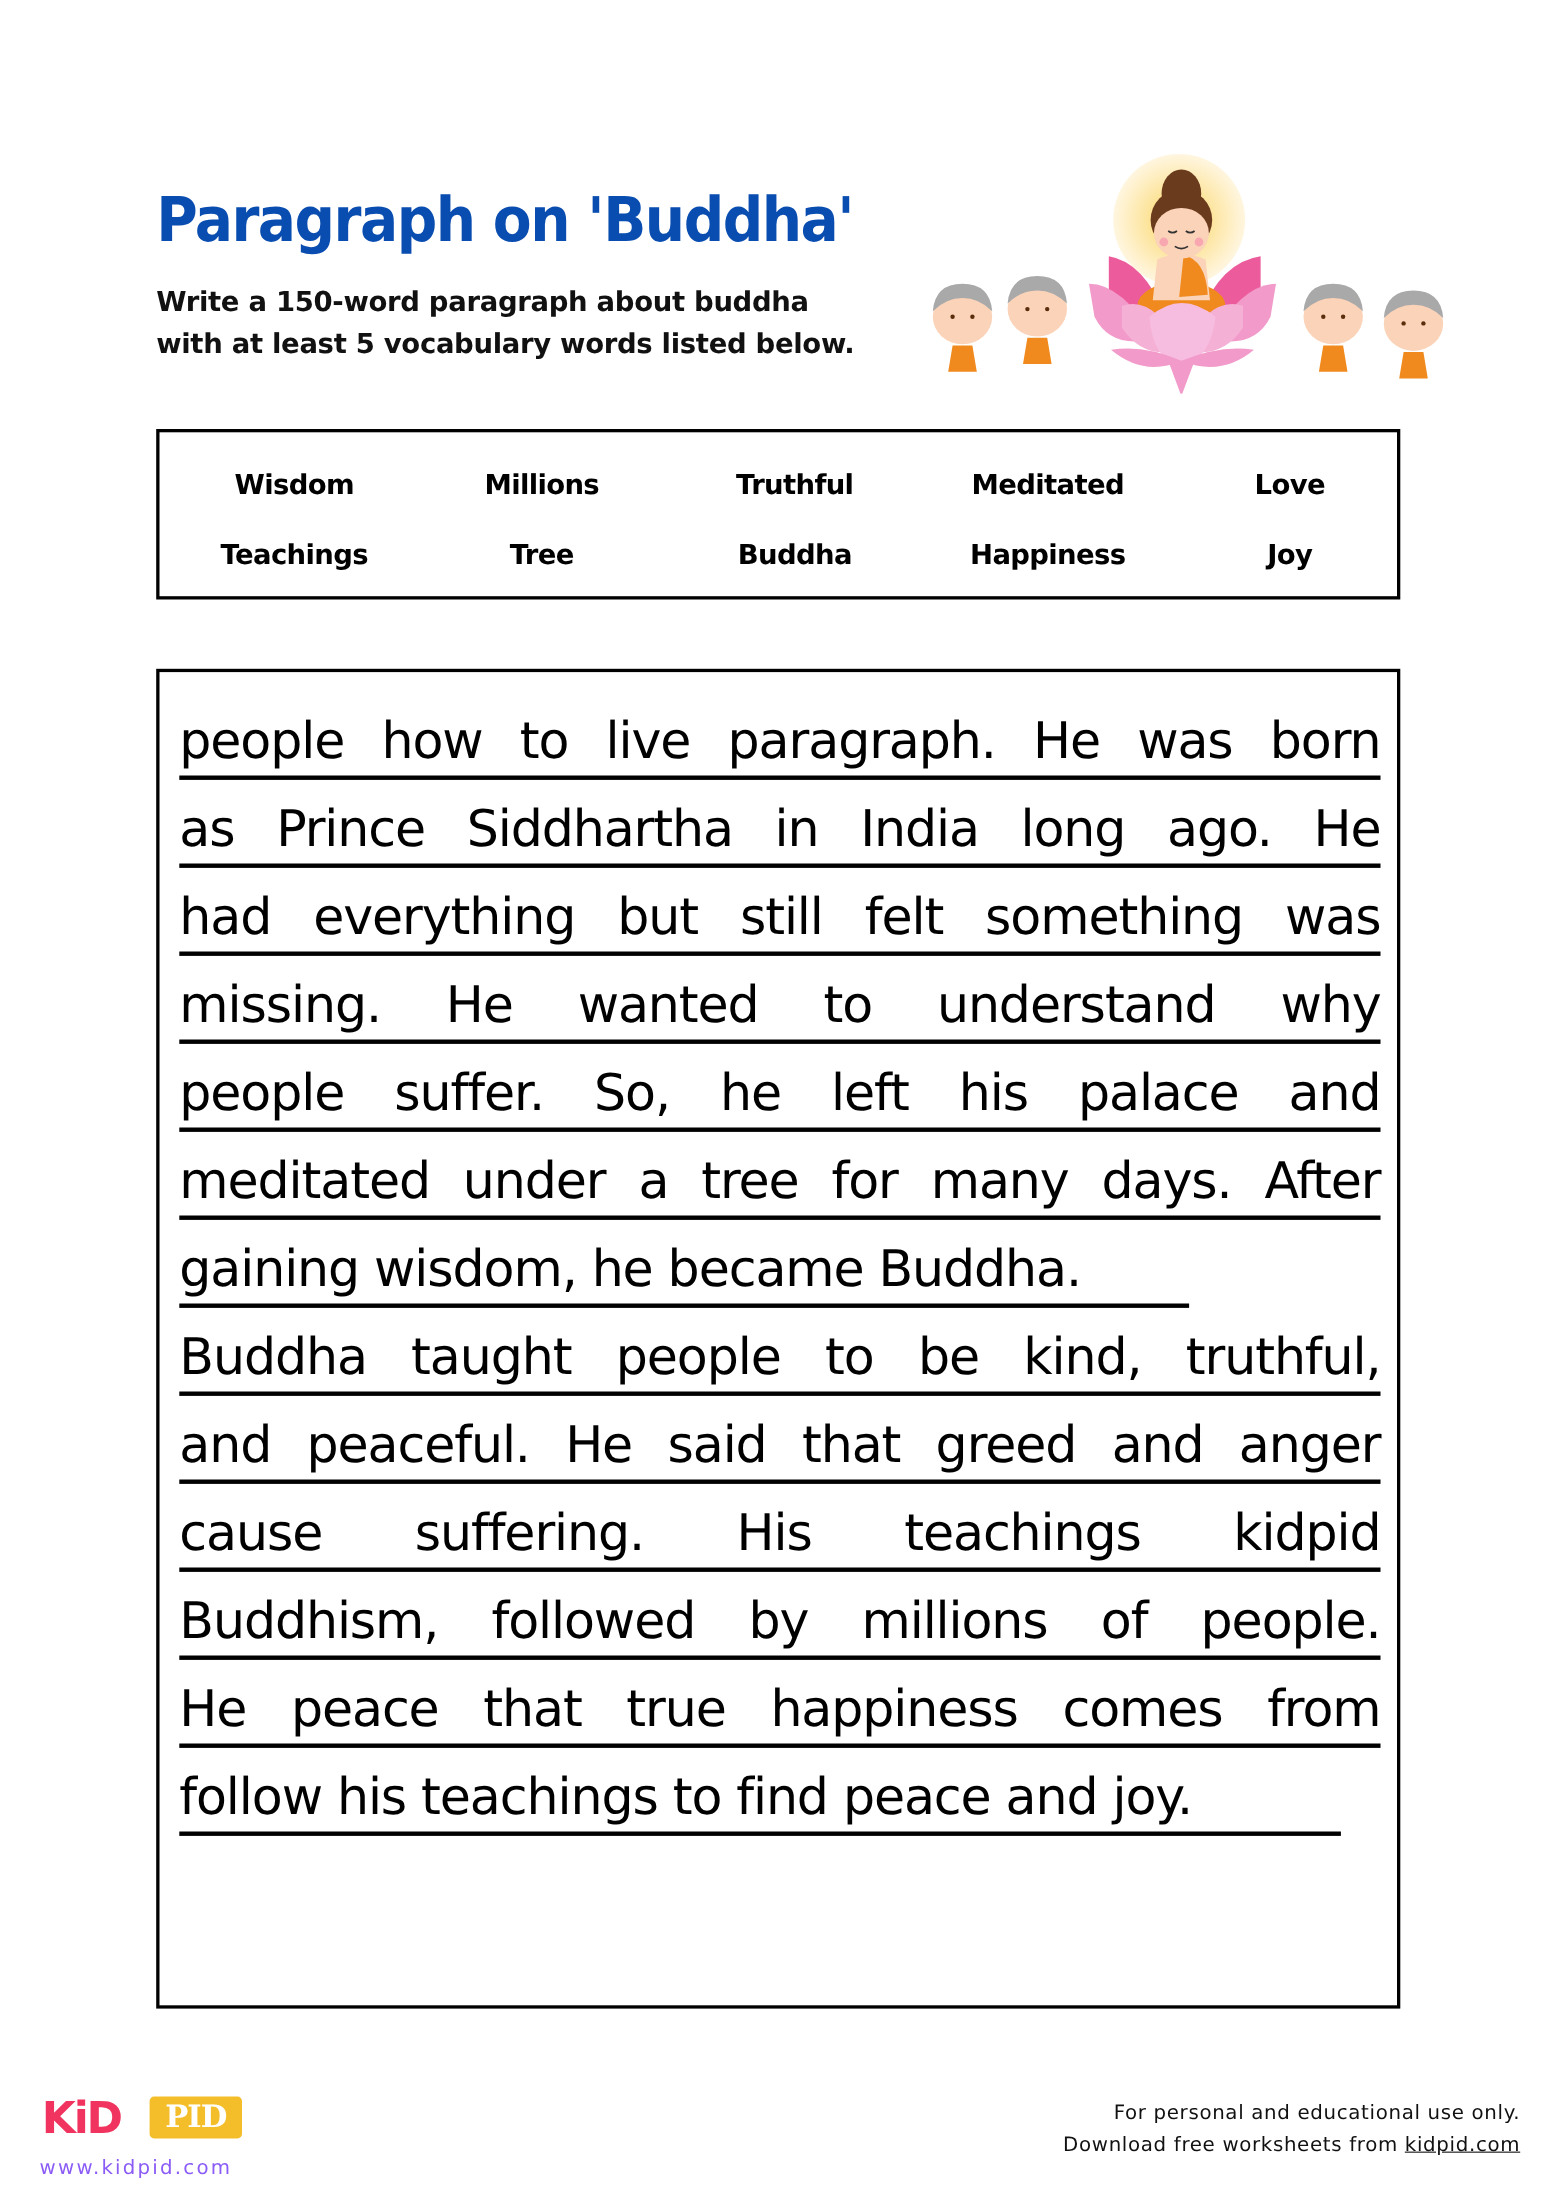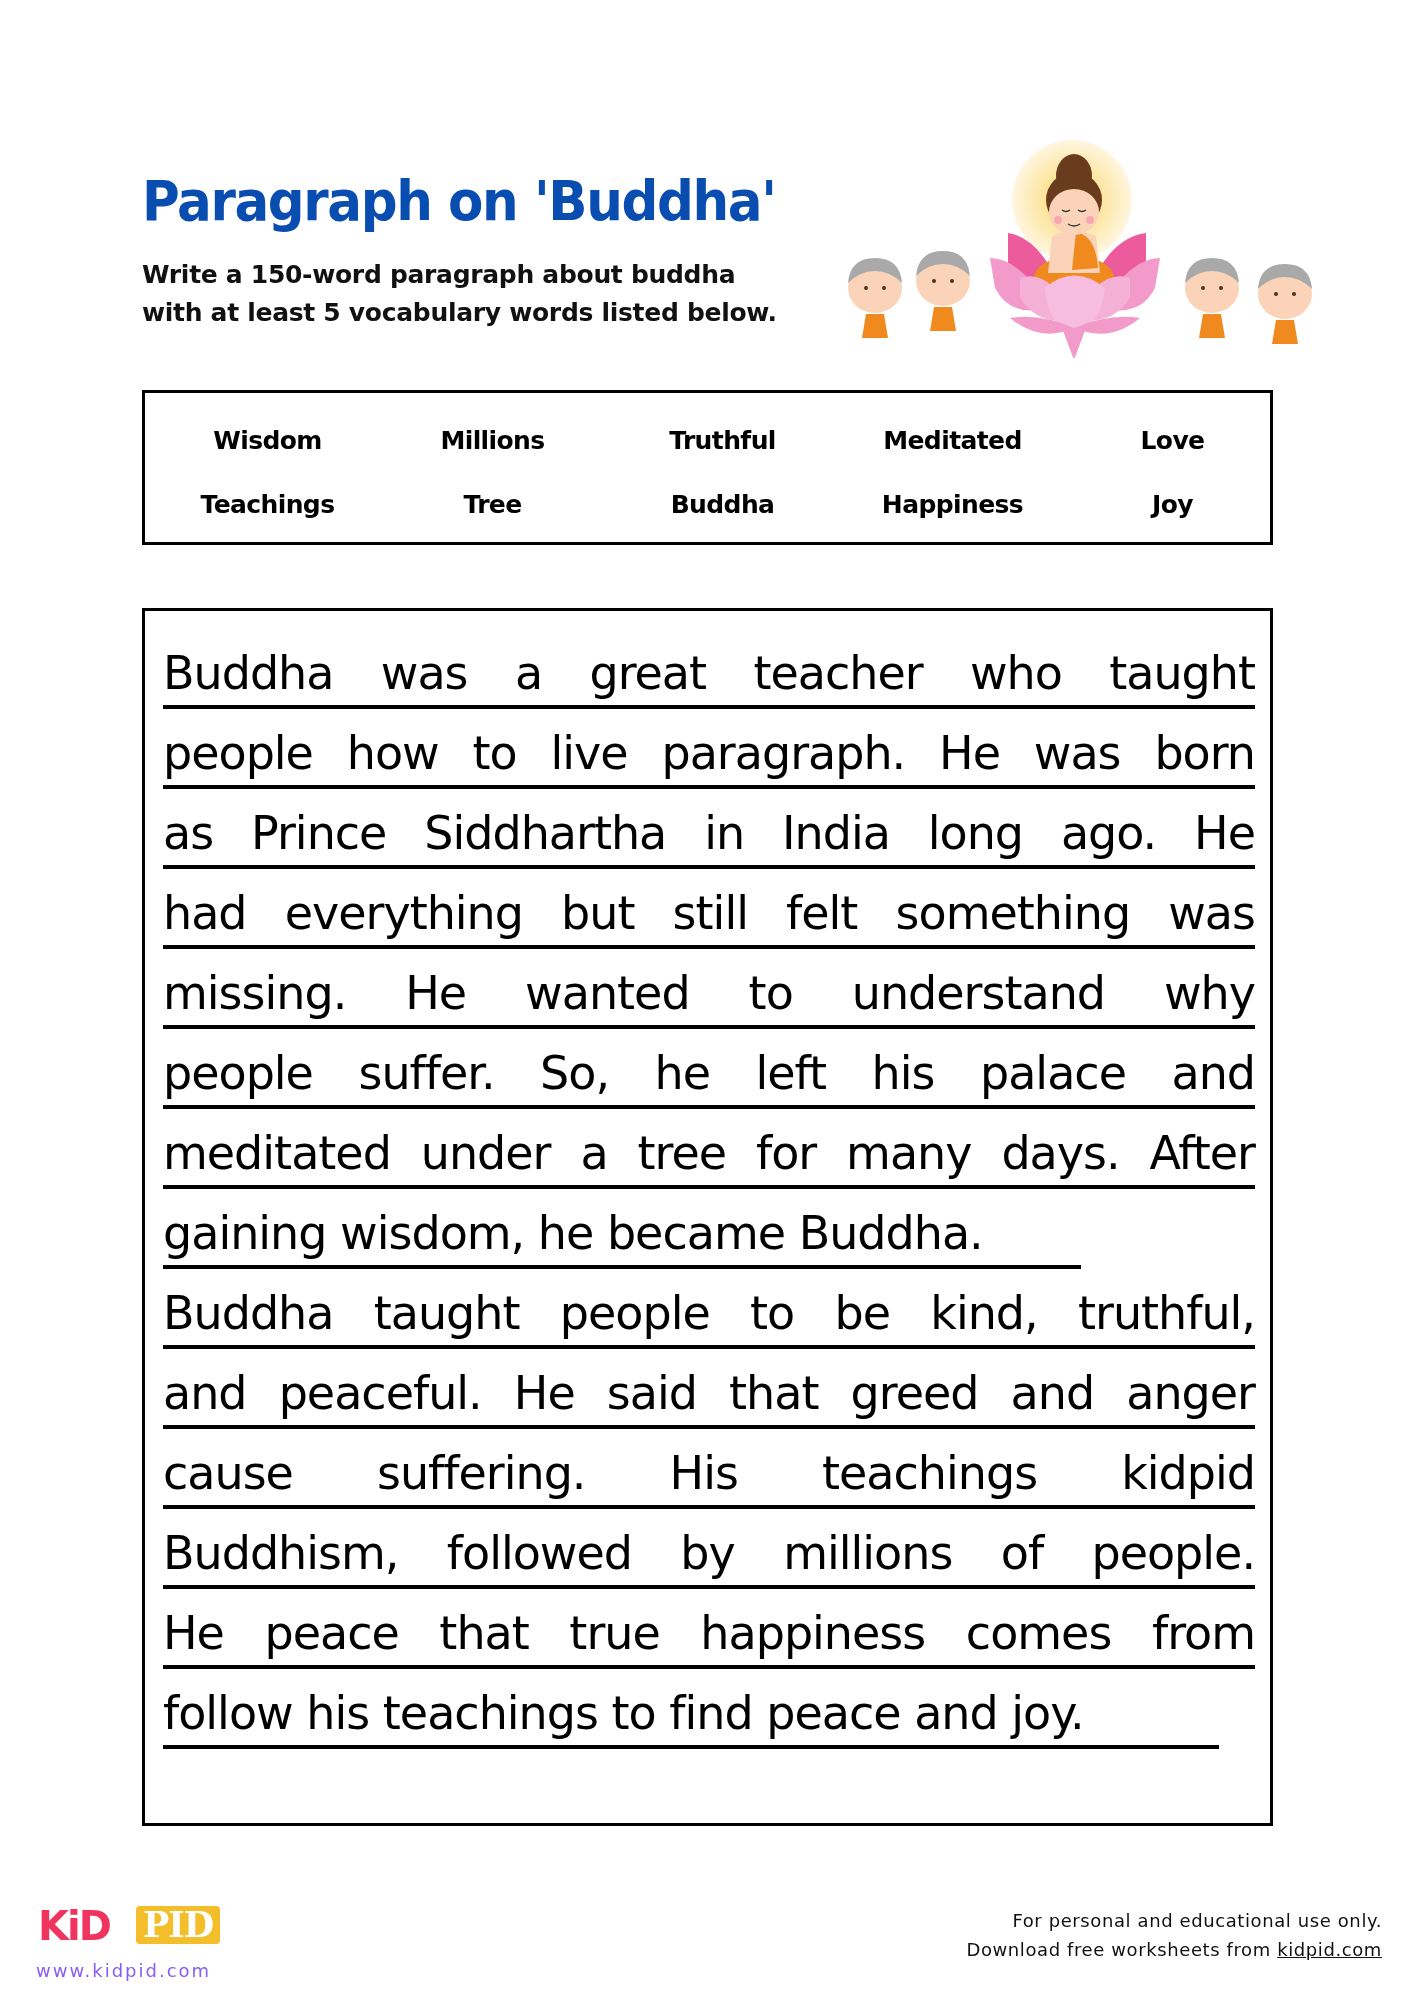--- a/index.html
+++ b/index.html
@@ -58,21 +58,21 @@
 
     
     .logo { position: absolute; left: 38px; top: 1900px; width: 180px; height: 52px; }
     .logo-kid {
       position: absolute; left: 0; top: 0; font-family: "DejaVu Sans", sans-serif;
       font-weight: bold; font-size: 40px; color: #f0345f; letter-spacing: -2px; line-height: 52px;
     }
     .logo-pid {
       position: absolute; left: 98px; top: 6px; width: 84px; height: 38px; background: #f4be2a;
       border-radius: 4px; color: #fff; font-family: "DejaVu Serif", serif; font-weight: bold;
-      font-size: 35px; line-height: 38px; text-align: center; letter-spacing: -1px;
+      font-size: 28px; line-height: 38px; text-align: center; letter-spacing: -1px;
     }
     .logo-url {
       position: absolute; left: 36px; top: 1960px; font-family: "DejaVu Sans", sans-serif;
       font-size: 18px; letter-spacing: 2px; color: #8b5cf6;
     }
     .footer-note {
       position: absolute; right: 32px; top: 1906px; text-align: right;
       font-family: "DejaVu Sans", sans-serif; font-size: 18px; line-height: 29px; color: #111;
       letter-spacing: 0.6px;
     }
@@ -166,23 +166,20 @@
     <div class="vocab-word">Tree</div>
     <div class="vocab-word">Buddha</div>
     <div class="vocab-word">Happiness</div>
     <div class="vocab-word">Joy</div>
   </div>
 </div>
 
 <div class="para-box">
   <div class="para-lines">
     <div class="para-line">
-        <span class="txt" style="display: block; width: 100%;">Buddha was a great teacher who taught</span>
-      </div>
-    <div class="para-line">
         <span class="txt" style="display: block; width: 100%;">people how to live paragraph. He was born</span>
       </div>
     <div class="para-line">
         <span class="txt" style="display: block; width: 100%;">as Prince Siddhartha in India long ago. He</span>
       </div>
     <div class="para-line">
         <span class="txt" style="display: block; width: 100%;">had everything but still felt something was</span>
       </div>
     <div class="para-line">
         <span class="txt" style="display: block; width: 100%;">missing. He wanted to understand why</span>

